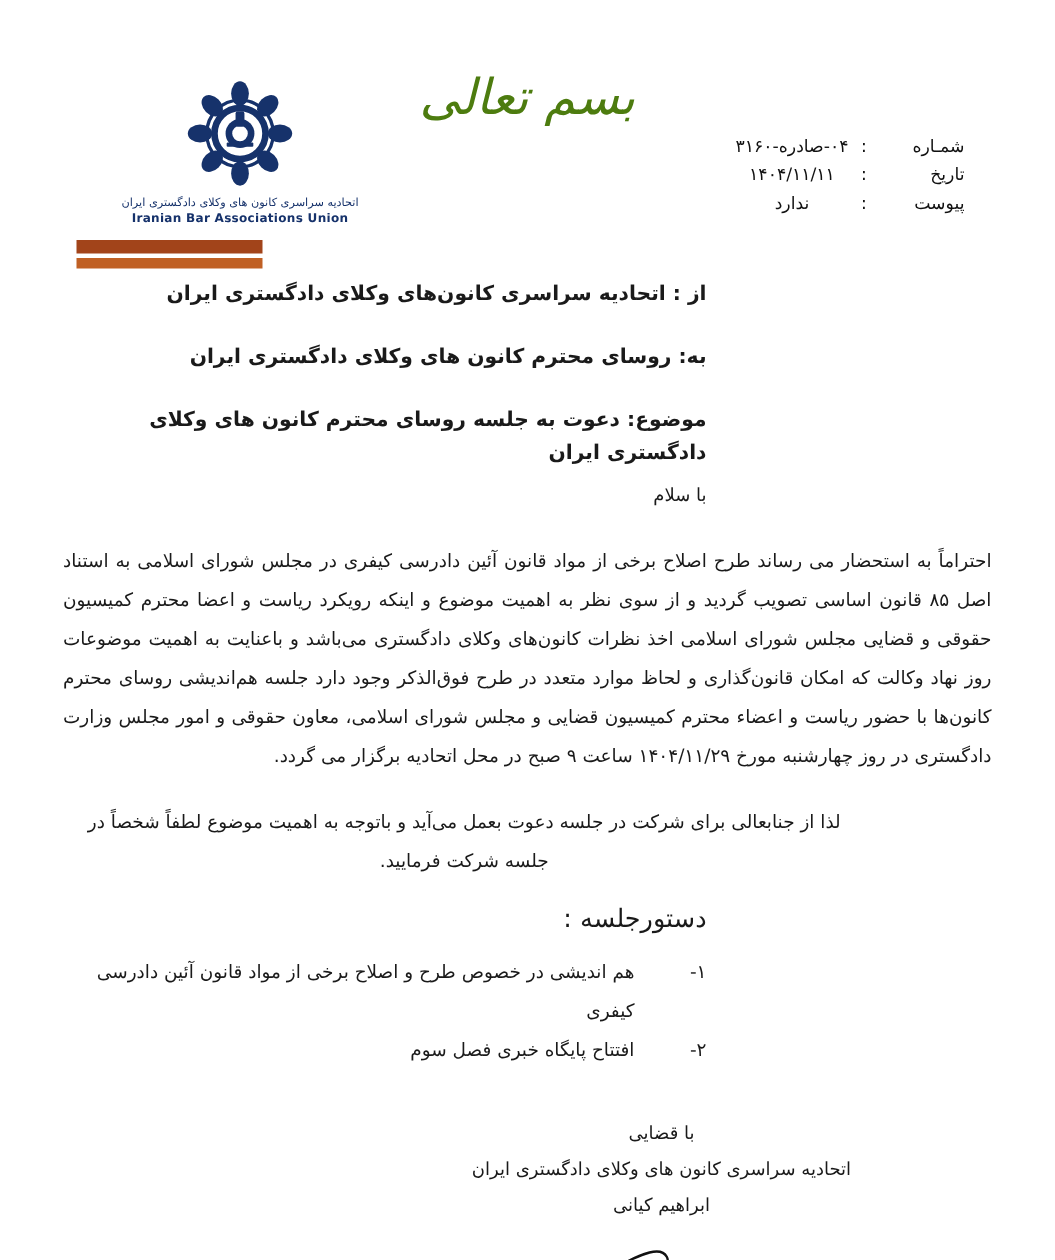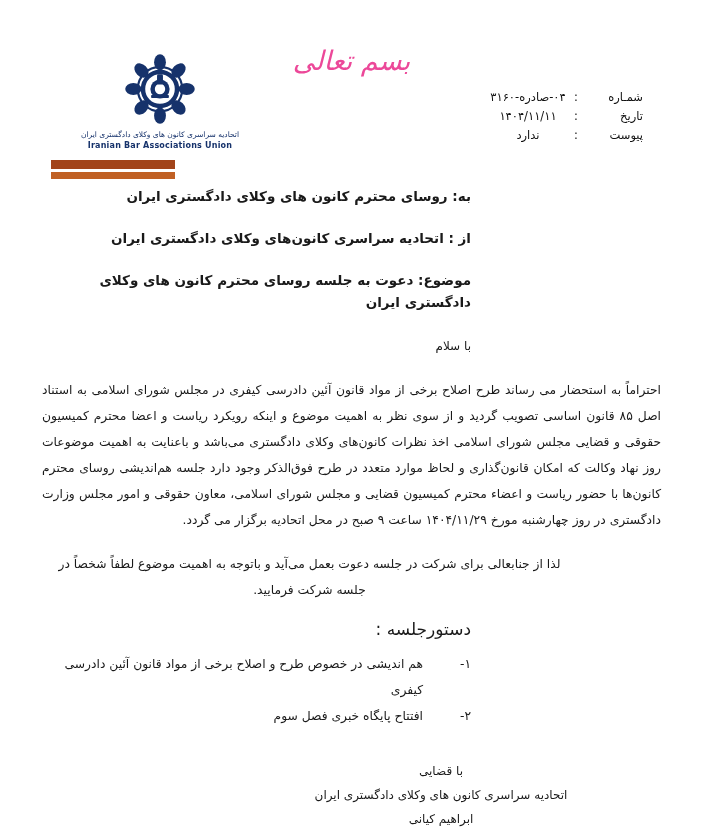--- a/index.html
+++ b/index.html
@@ -29,23 +29,23 @@
     height: 160px;
   }
 
   .besmellah {
     position: absolute;
     top: 45px;
     left: 50%;
     transform: translateX(-50%);
     width: 190px;
     text-align: center;
-    color: #ec4899;
+    color: #4d7c0f;
     font-family: "DejaVu Serif", "Liberation Serif", serif;
-    font-size: 27px;
+    font-size: 33px;
     font-style: italic;
     letter-spacing: -1px;
     white-space: nowrap;
   }
 
   
   .meta {
     position: absolute;
     top: 88px;
     right: 60px;
@@ -128,21 +128,21 @@
   }
 
   .addr-line {
     font-size: 13.5px;
     font-weight: bold;
     line-height: 22px;
     margin: 0 0 20px 0;
     padding-right: 196px;
   }
   .addr-line.l2 { padding-right: 196px; }
-  .addr-line.l3 { padding-right: 196px; margin-bottom: 26px; }
+  .addr-line.l3 { padding-right: 196px; margin-bottom: 10px; }
 
   .salam {
     font-size: 12px;
     margin: 0 0 24px 0;
     padding-right: 196px;
   }
 
   .para {
     font-size: 12.3px;
     line-height: 26px;
@@ -253,22 +253,22 @@
           <rect x="38" y="58" width="24" height="4" rx="1"></rect>
         </g>
       </svg>
       <div class="logo-fa">اتحادیه سراسری کانون های وکلای دادگستری ایران</div>
       <div class="logo-en">Iranian Bar Associations Union</div>
     </div>
   </div>
 
   <div class="content">
 
+    <p class="addr-line l2">از : اتحادیه سراسری کانون‌های وکلای دادگستری ایران</p>
     <p class="addr-line l1">به: روسای محترم کانون های وکلای دادگستری ایران</p>
-    <p class="addr-line l2">از : اتحادیه سراسری کانون‌های وکلای دادگستری ایران</p>
     <p class="addr-line l3">موضوع: دعوت به جلسه روسای محترم کانون های وکلای دادگستری ایران</p>
 
     <p class="salam">با سلام</p>
 
     <p class="para">احتراماً به استحضار می رساند طرح اصلاح برخی از مواد قانون آئین دادرسی کیفری در مجلس شورای اسلامی به استناد اصل ۸۵ قانون اساسی تصویب گردید و از سوی نظر به اهمیت موضوع و اینکه رویکرد ریاست و اعضا محترم کمیسیون حقوقی و قضایی مجلس شورای اسلامی اخذ نظرات کانون‌های وکلای دادگستری می‌باشد و باعنایت به اهمیت موضوعات روز نهاد وکالت که امکان قانون‌گذاری و لحاظ موارد متعدد در طرح فوق‌الذکر وجود دارد جلسه هم‌اندیشی روسای محترم کانون‌ها با حضور ریاست و اعضاء محترم کمیسیون قضایی و مجلس شورای اسلامی، معاون حقوقی و امور مجلس وزارت دادگستری در روز چهارشنبه مورخ ۱۴۰۴/۱۱/۲۹ ساعت ۹ صبح در محل اتحادیه برگزار می گردد.</p>
 
     <p class="para short">لذا از جنابعالی برای شرکت در جلسه دعوت بعمل می‌آید و باتوجه به اهمیت موضوع لطفاً شخصاً در جلسه شرکت فرمایید.</p>
 
     <p class="agenda-title">دستورجلسه :</p>
 

